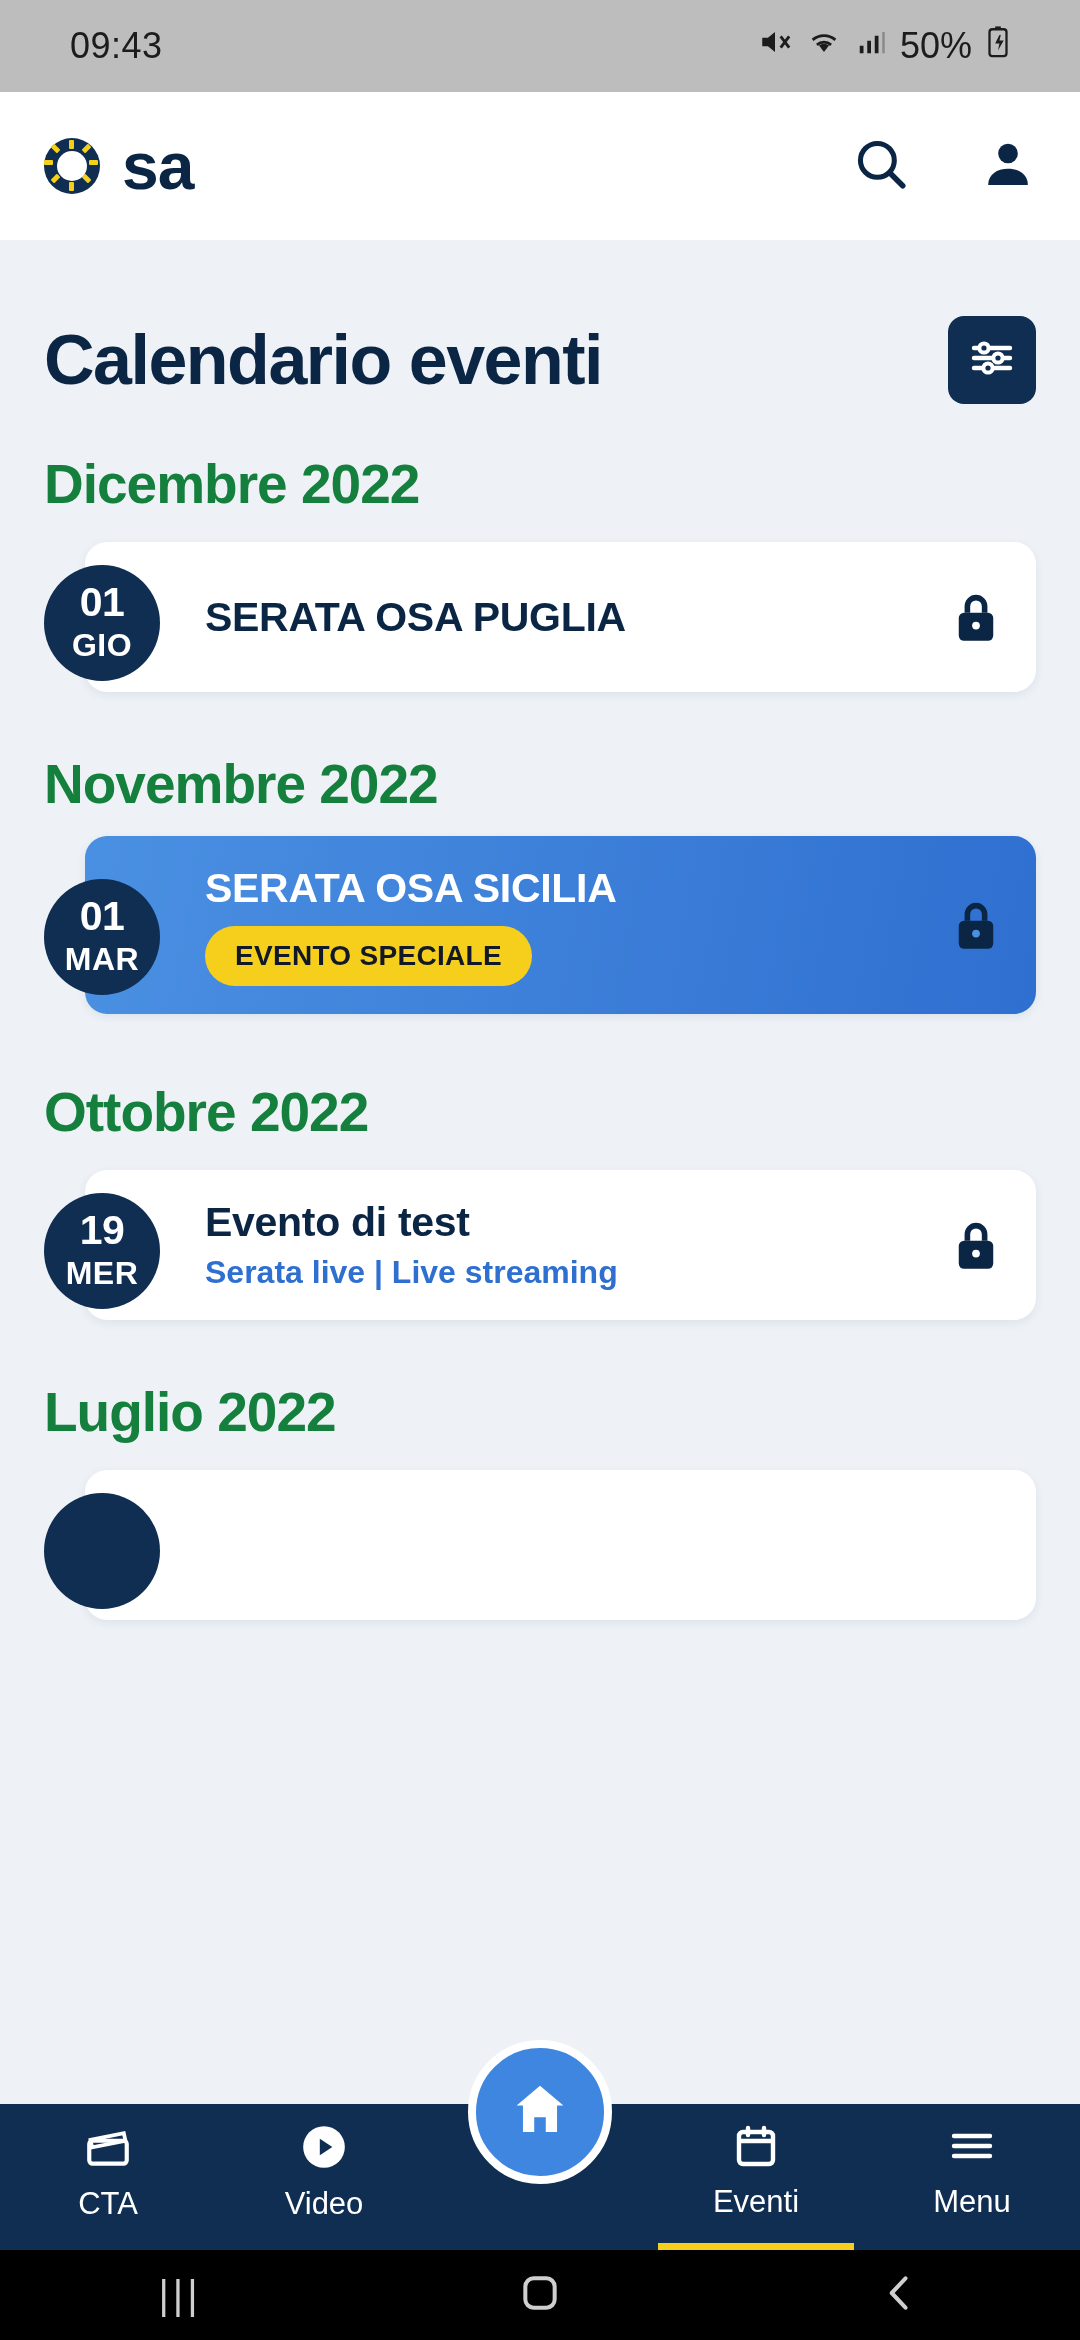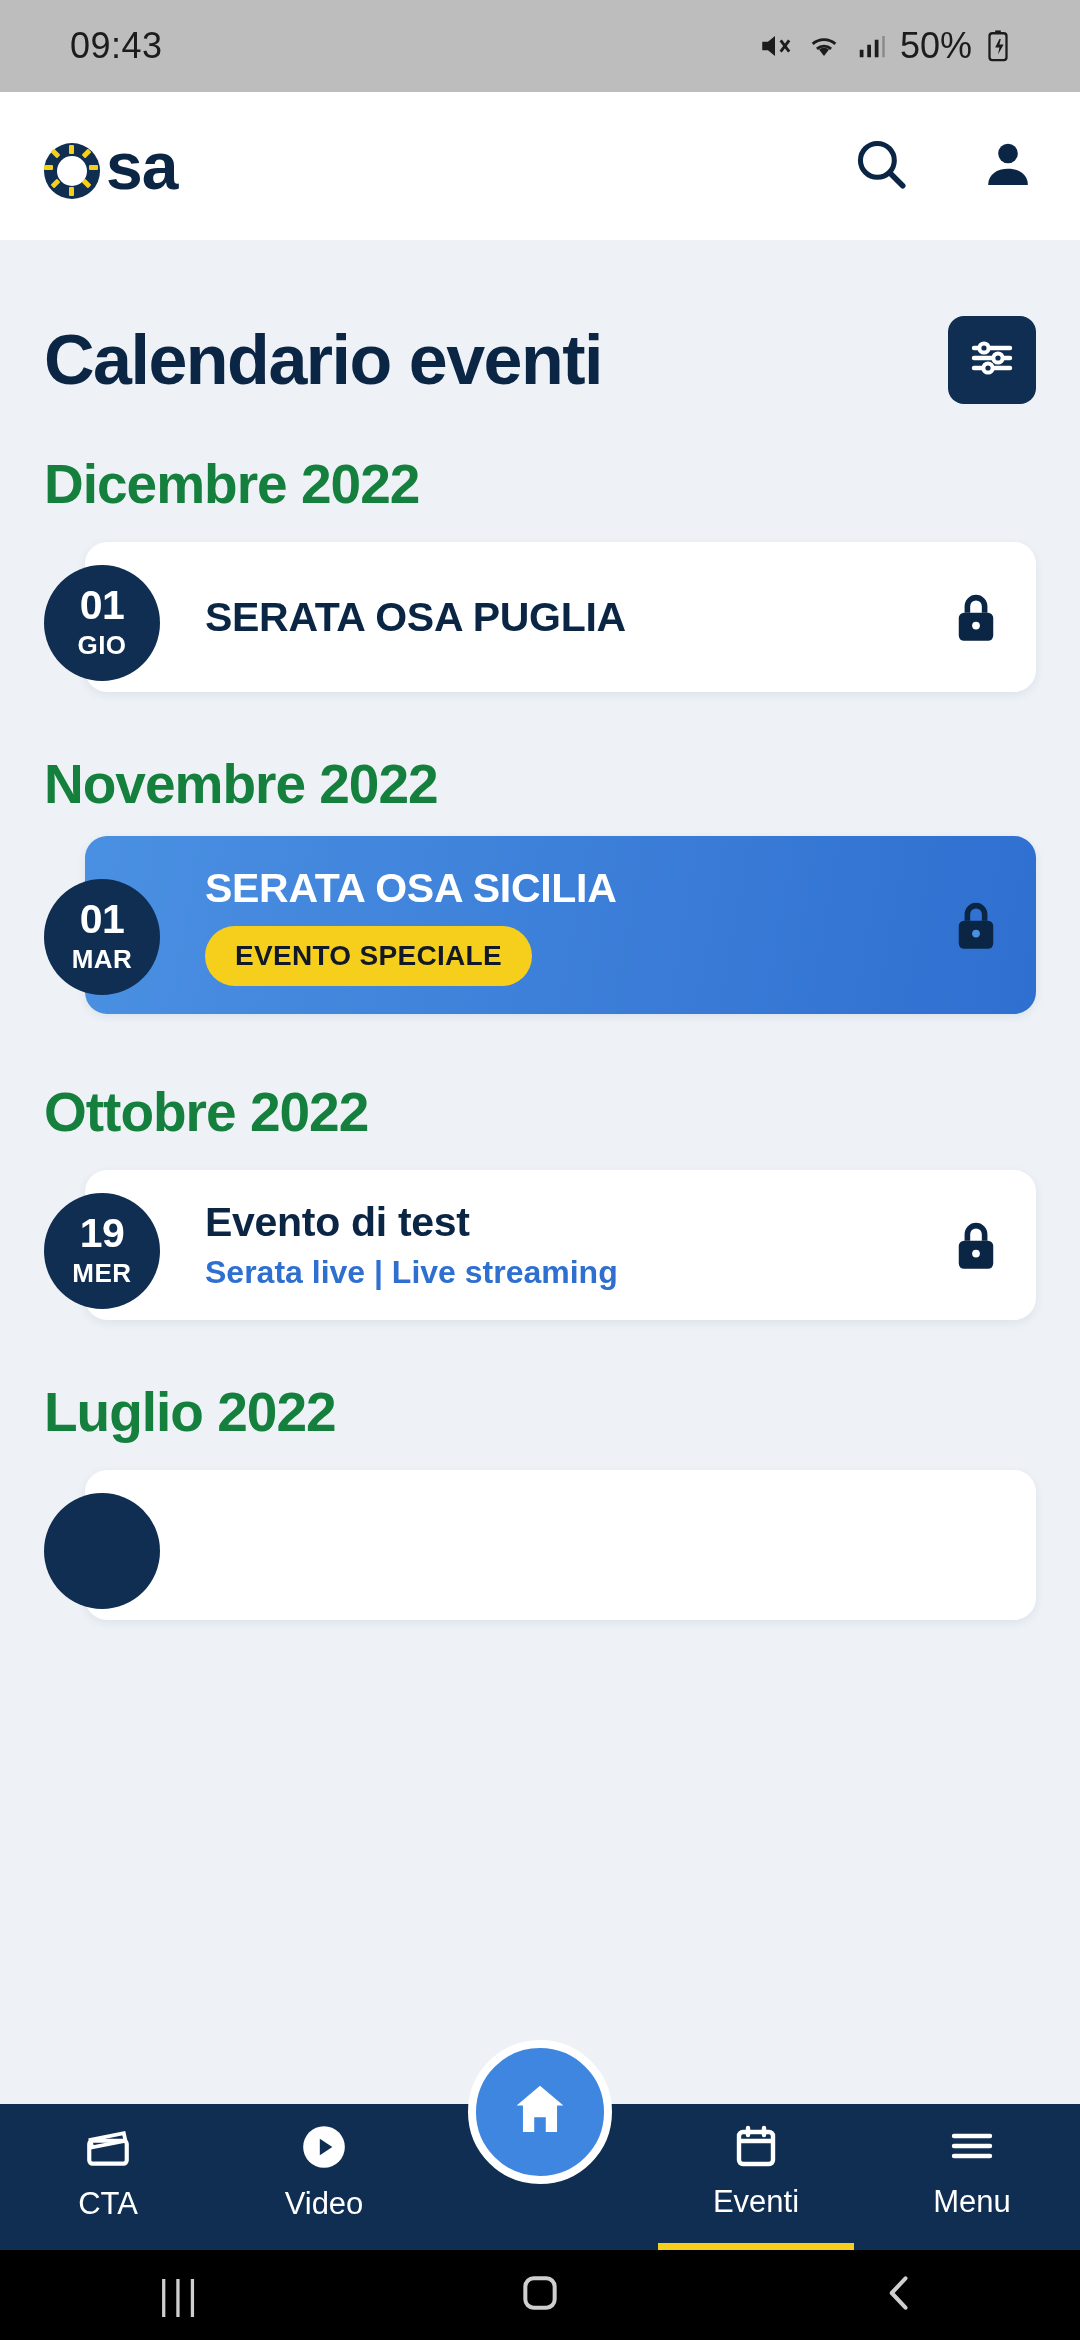--- a/index.html
+++ b/index.html
@@ -30,43 +30,42 @@
   }
   .status-time {
     font-size: 36px;
     color: #1c1c1c;
     font-weight: 400;
     letter-spacing: 0.5px;
   }
   .status-right {
     margin-left: auto;
     display: flex;
-    align-items: center;
     gap: 14px;
   }
   .status-right svg { display: block; }
   .battery-text {
     font-size: 36px;
     color: #1c1c1c;
     font-weight: 400;
   }
 
   
   .appbar {
     height: 148px;
     background: #ffffff;
     display: flex;
     align-items: center;
     padding: 0 44px;
     flex: 0 0 auto;
   }
   .logo {
     display: flex;
-    align-items: flex-end;
-    gap: 0px;
+    align-items: center;
+    gap: 16px;
   }
   .logo-o {
     width: 56px; height: 56px;
     border-radius: 50%;
     background: #0f2e52;
     position: relative;
     display: inline-block;
     margin-right: 6px;
   }
   .logo-o::after {
@@ -177,21 +176,21 @@
     justify-content: center;
     z-index: 2;
   }
   .date-day {
     font-size: 41px;
     font-weight: 800;
     line-height: 1;
     letter-spacing: -0.5px;
   }
   .date-dow {
-    font-size: 26px;
+    font-size: 32px;
     font-weight: 600;
     margin-top: 4px;
     letter-spacing: 0.5px;
   }
 
   .event-main {
     display: flex;
     flex-direction: column;
     justify-content: center;
     gap: 8px;

